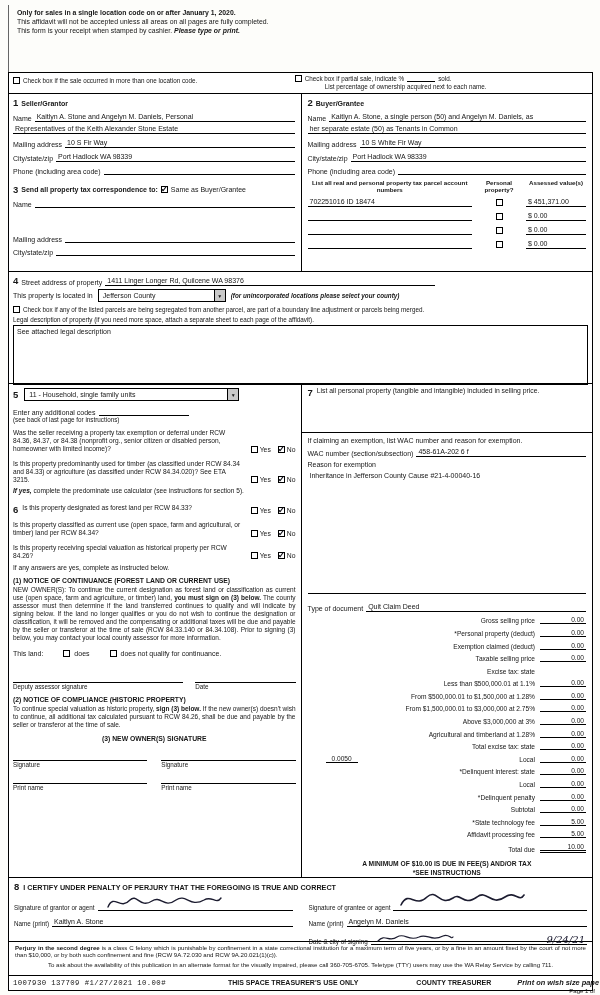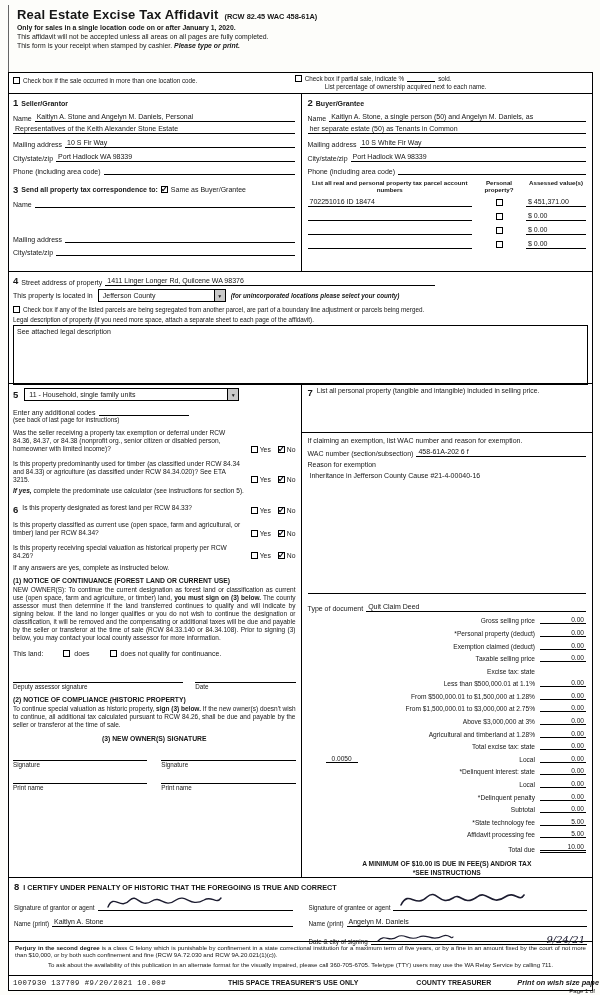--- a/index.html
+++ b/index.html
@@ -104,24 +104,20 @@
 .print-note{position:absolute;right:1px;bottom:8px;font-weight:bold;font-style:italic;font-size:7.4px}
 .page-no{position:absolute;right:5px;bottom:1px;font-size:6px}
 </style>
 </head>
 <body>
 
 <div class="page">
 
   <div class="hdr">
     <div class="hdr-right">
-      <div class="title-row">
-        <span class="f-title">Real Estate Excise Tax Affidavit</span>
-        <span class="title-ref">(RCW 82.45 WAC 458-61A)</span>
-      </div>
       <div class="note b">Only for sales in a single location code on or after January 1, 2020.</div>
       <div class="note">This affidavit will not be accepted unless all areas on all pages are fully completed.</div>
       <div class="note"><span>This form is your receipt when stamped by cashier. </span><span class="bi">Please type or print.</span></div>
     </div>
   </div>
 
   <div class="fbody">
 
     <div class="topcb">
       <div class="topcb-l">
@@ -460,21 +456,21 @@
             <span class="fl-value dbl">10.00</span>
           </div>
 
         <div class="min-note"><span>A MINIMUM OF $10.00 IS DUE IN FEE(S) AND/OR TAX</span><br><span>*SEE INSTRUCTIONS</span></div>
       </div>
     </div>
 
     <div class="s8">
       <div style="display:flex;gap:4px;align-items:baseline">
           <span class="secnum">8</span>
-          <span class="b" style="font-size:7.2px">I CERTIFY UNDER PENALTY OF HISTORIC THAT THE FOREGOING IS TRUE AND CORRECT</span>
+          <span class="b" style="font-size:7.2px">I CERTIFY UNDER PENALTY OF PERJURY THAT THE FOREGOING IS TRUE AND CORRECT</span>
         </div>
       <div class="s8-cols">
         <div class="s8col">
           <div class="s8row">
               <span class="fine">Signature of grantor or agent</span>
               <span class="uline" style="height:12px">
                 <svg class="scr" style="left:6px" width="120" height="20" viewBox="0 0 120 20">
                   <path d="M4 16 C10 2 16 20 26 9 C33 2 36 18 48 10 C57 4 60 18 72 9 C82 2 86 17 100 9 C108 4 112 14 117 7" fill="none" stroke="#1c1c30" stroke-width="1.4" stroke-linecap="round"></path>
                 </svg>
               </span>
@@ -509,21 +505,21 @@
         </div>
       </div>
     </div>
 
     <div class="perjury">
       <div style="text-align:justify"><span class="b">Perjury in the second degree</span><span> is a class C felony which is punishable by confinement in a state correctional institution for a maximum term of five years, or by a fine in an amount fixed by the court of not more than $10,000, or by both such confinement and fine (RCW 9A.72.030 and RCW 9A.20.021(1)(c)).</span></div>
       <div class="alt-note">To ask about the availability of this publication in an alternate format for the visually impaired, please call 360-705-6705. Teletype (TTY) users may use the WA Relay Service by calling 711.</div>
     </div>
 
     <div class="footrow">
-      <span class="stamp">1007930 137709 #9/20/2021 10.00#</span>
+      <span class="stamp">1007930 137709 #1/27/2021 10.00#</span>
       <span class="tr-space">THIS SPACE TREASURER'S USE ONLY</span>
       <span class="cty">COUNTY TREASURER</span>
     </div>
   </div>
 
   <div class="print-note">Print on wish size pape</div>
   <div class="page-no">Page 1 of</div>
 </div>
 
 </body></html>

